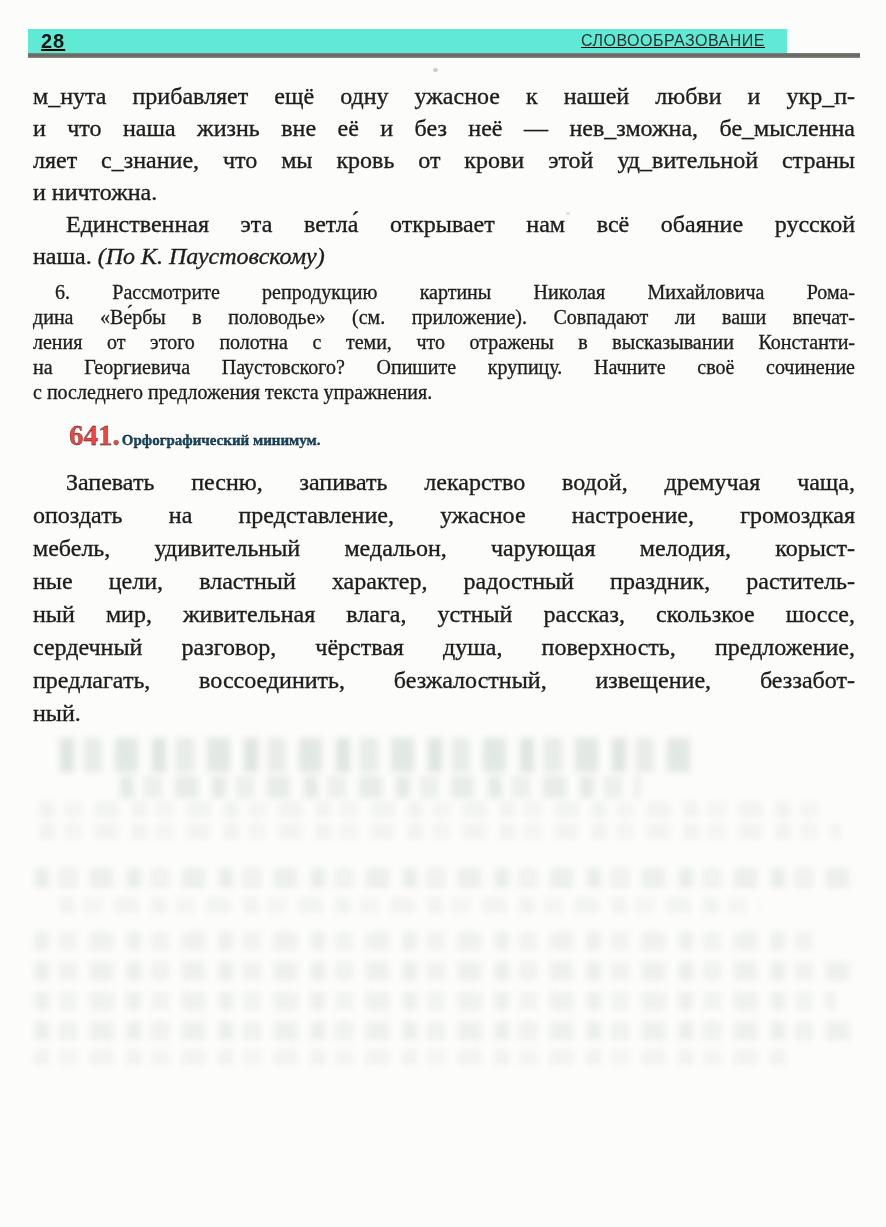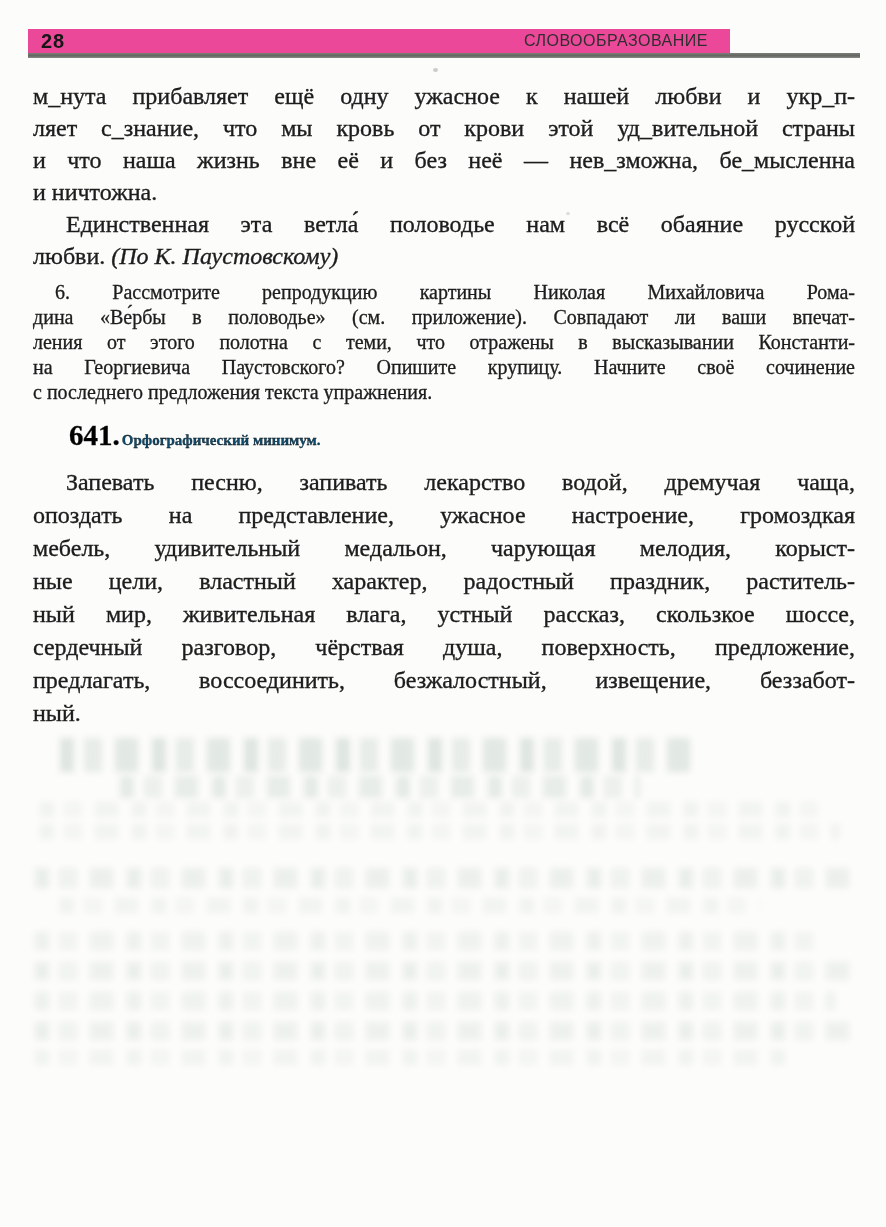--- a/index.html
+++ b/index.html
@@ -12,26 +12,27 @@
   .page {
     position: relative;
     width: 886px; height: 1227px;
     background: #fcfcfa;
   }
 
   
   .header-band {
     position: absolute;
     left: 28px; top: 29px;
-    width: 702px; height: 24px;
-    background: #ec4899;
+    width: 759px; height: 24px;
+    background: #5eead4;
     display: flex;
     align-items: center;
     justify-content: space-between;
     font-family: "Liberation Sans", sans-serif;
+    text-decoration: underline;
   }
   .page-number {
     margin-left: 13px;
     font-size: 20px;
     font-weight: bold;
     color: #161616;
     letter-spacing: 1px;
   }
   .section-title {
     margin-right: 22px;
@@ -79,21 +80,21 @@
 
   .ex-heading {
     margin-top: 12px;
     line-height: 36px;
     padding-left: 36px;
     -webkit-text-stroke: 0.3px #151515;
   }
   .ex-number {
     font-size: 29px;
     font-weight: bold;
-    color: #000000;
+    color: #ef4444;
   }
   .ex-title {
     font-size: 15px;
     font-weight: bold;
     color: #0c4a6e;
     margin-left: 2px;
   }
 
   
   .ghost {
@@ -135,28 +136,28 @@
   </div>
   <div class="header-rule"></div>
 
   <div class="speck" style="left:433px; top:68px; width:5px; height:4px; opacity:.5;"></div>
   <div class="speck" style="left:566px; top:212px; width:4px; height:3px; opacity:.35;"></div>
 
   <div class="text-col">
 
     <div class="para big">
         <div class="line just first">м_нута прибавляет ещё одну ужасное к нашей любви и укр_п-</div>
+        <div class="line just">и что наша жизнь вне её и без неё — нев_зможна, бе_мысленна</div>
         <div class="line just">ляет с_знание, что мы кровь от крови этой уд_вительной страны</div>
-        <div class="line just">и что наша жизнь вне её и без неё — нев_зможна, бе_мысленна</div>
         <div class="line">и ничтожна.</div>
       </div>
 
     <div class="para big ind-big">
-      <div class="line just first">Единственная эта ветла́ половодье нам всё обаяние русской</div>
-      <div class="line"><span>любви. </span><span class="attr-italic">(По К. Паустовскому)</span></div>
+      <div class="line just first">Единственная эта ветла́ открывает нам всё обаяние русской</div>
+      <div class="line"><span>наша. </span><span class="attr-italic">(По К. Паустовскому)</span></div>
     </div>
 
     <div class="para small">
         <div class="line just first">6. Рассмотрите репродукцию картины Николая Михайловича Рома-</div>
         <div class="line just">дина «Ве́рбы в половодье» (см. приложение). Совпадают ли ваши впечат-</div>
         <div class="line just">ления от этого полотна с теми, что отражены в высказывании Константи-</div>
         <div class="line just">на Георгиевича Паустовского? Опишите крупицу. Начните своё сочинение</div>
         <div class="line">с последнего предложения текста упражнения.</div>
       </div>
 

